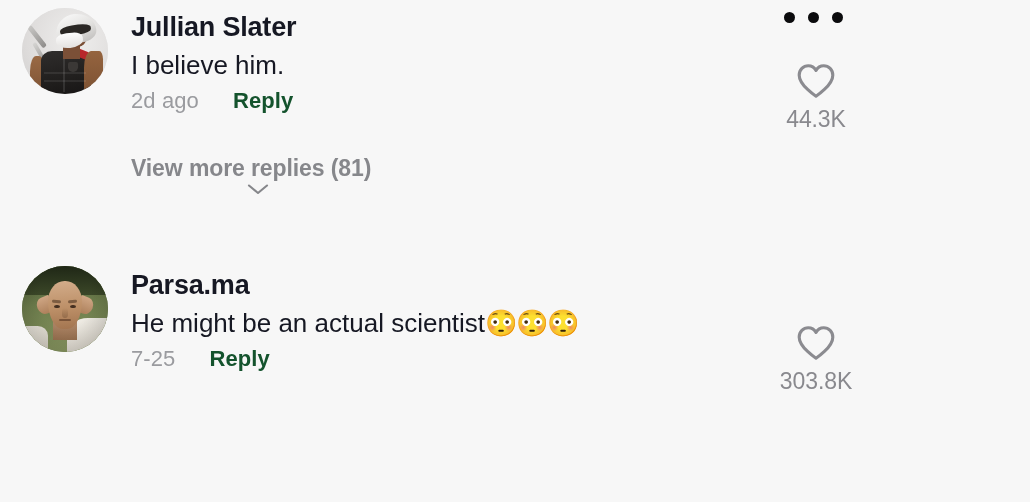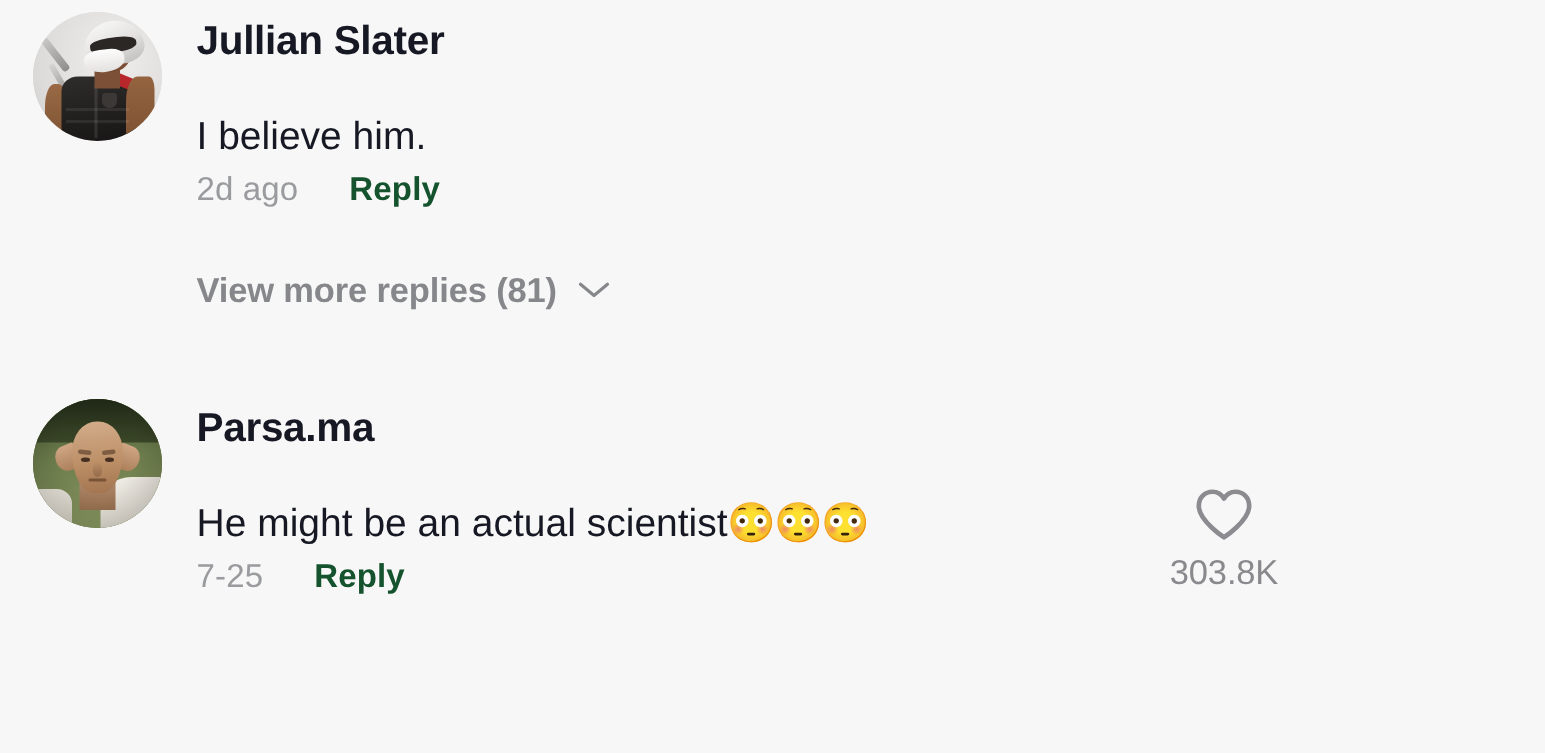--- a/index.html
+++ b/index.html
@@ -269,21 +269,21 @@
     color: #161823;
     letter-spacing: -0.2px;
     line-height: 1;
     white-space: nowrap;
   }
   .text {
     font-size: 26px;
     font-weight: normal;
     color: #161823;
     line-height: 1.15;
-    margin-top: 35px;
+    margin-top: 10px;
     white-space: nowrap;
   }
   .emoji {
     font-size: 26px;
     letter-spacing: -1px;
   }
   .meta {
     margin-top: 7px;
     display: flex;
     align-items: baseline;
@@ -301,20 +301,21 @@
     margin-left: 34px;
     letter-spacing: 0.1px;
     cursor: pointer;
   }
   .view-more {
     margin-top: 41px;
     display: flex;
     align-items: center;
     cursor: pointer;
     width: max-content;
+    flex-direction: column;
   }
   .view-more-label {
     font-size: 23px;
     color: #86878b;
     font-weight: bold;
     letter-spacing: -0.1px;
   }
   .chevron {
     margin-left: 14px;
     display: block;
@@ -411,20 +412,38 @@
       <div class="view-more">
         <span class="view-more-label">View more replies (81)</span>
         <span class="chevron">
           <svg viewBox="0 0 22 14" width="22" height="14" aria-hidden="true">
             <path d="M2 3.5 L11 11 L20 3.5" fill="none" stroke="#86878b" stroke-width="2.1" stroke-linecap="round" stroke-linejoin="round"></path>
           </svg>
         </span>
       </div>
     </div>
 
+    <div class="rail">
+      <div class="dots">
+        <span class="dot"></span>
+        <span class="dot"></span>
+        <span class="dot"></span>
+      </div>
+
+      <div class="like like-1">
+        <span class="heart">
+          <svg viewBox="0 0 42 38" width="42" height="38" aria-hidden="true">
+            <path d="M21 34.2 C21 34.2 4.2 23.3 4.2 13.2 C4.2 7.7 8.3 3.8 13.3 3.8
+                     C16.8 3.8 19.5 5.8 21 8.4 C22.5 5.8 25.2 3.8 28.7 3.8
+                     C33.7 3.8 37.8 7.7 37.8 13.2 C37.8 23.3 21 34.2 21 34.2 Z" fill="none" stroke="#8b8b90" stroke-width="3.1" stroke-linecap="round" stroke-linejoin="round"></path>
+          </svg>
+        </span>
+        <span class="like-count">44.3K</span>
+      </div>
+    </div>
   </div>
 
   <div class="comment comment-2">
 
     <div class="avatar-wrap">
       <div class="avatar avatar-field">
         <div class="grass"></div>
         <div class="grass-dark"></div>
         <div class="shoulder-r"></div>
         <div class="shoulder-l"></div>

